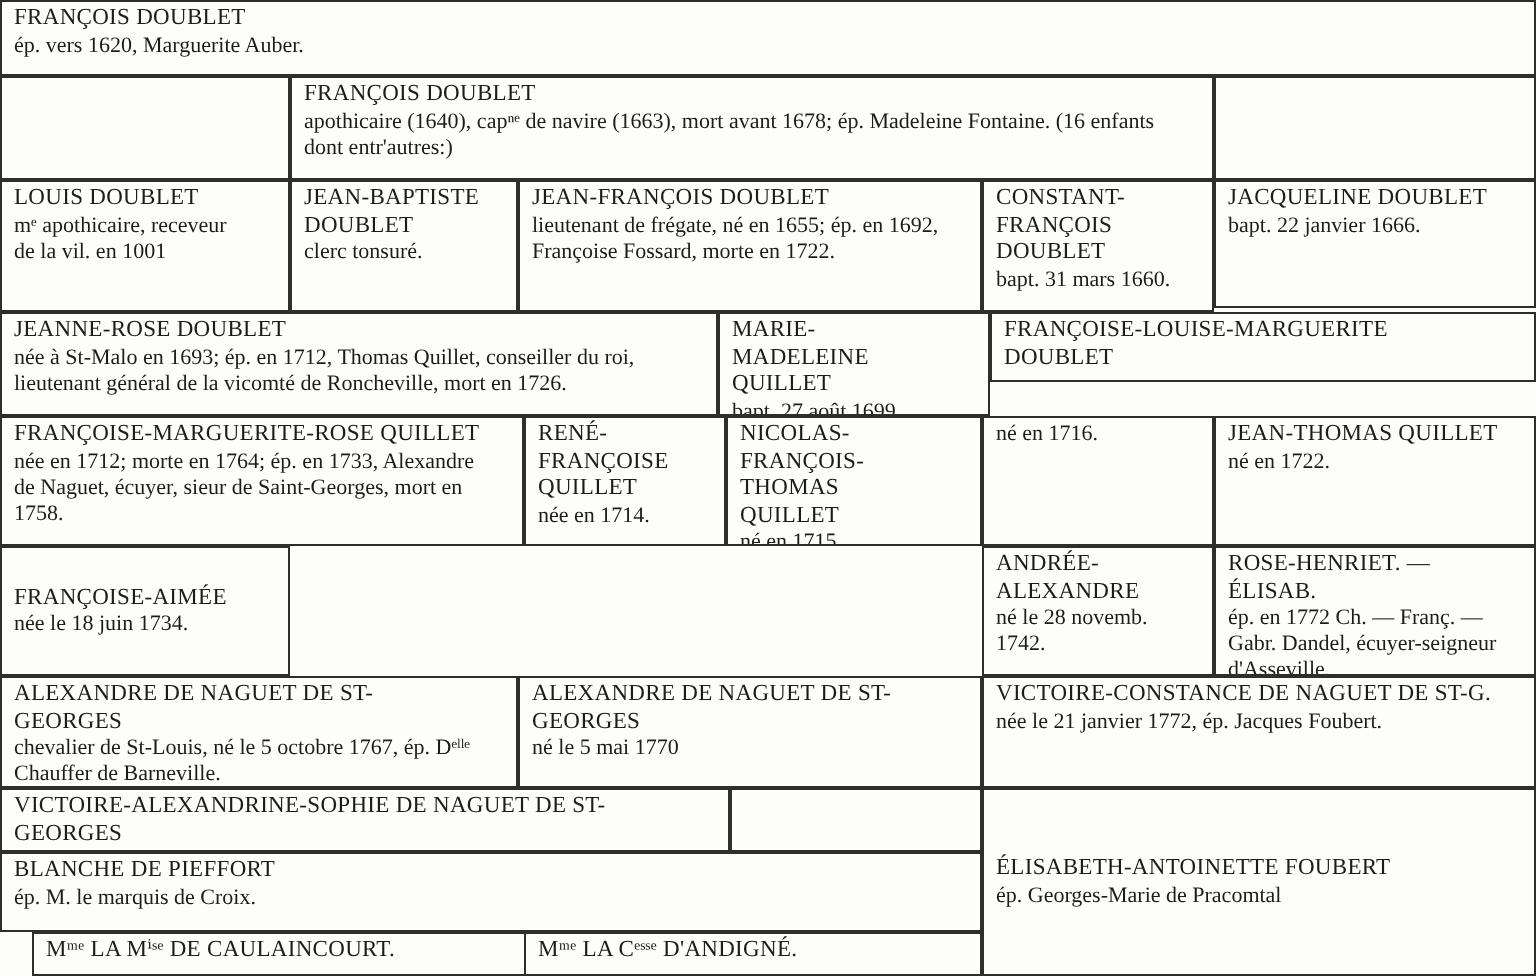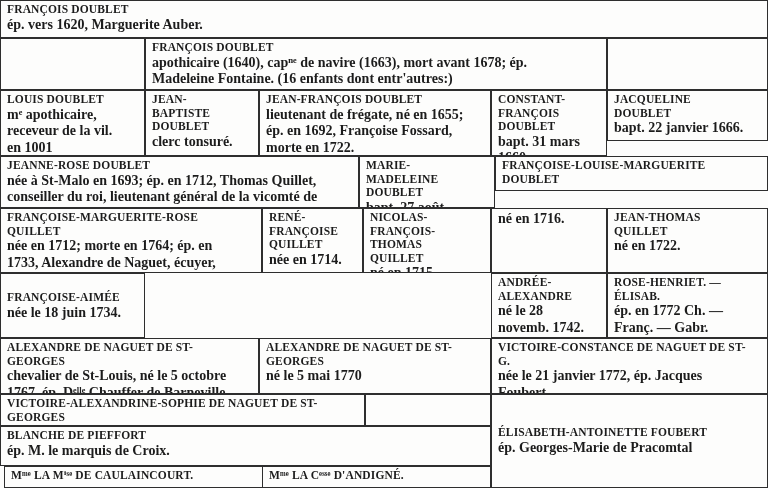--- a/index.html
+++ b/index.html
@@ -13,24 +13,23 @@
     overflow:hidden;
   }
   .cell {
     position:absolute;
     box-sizing:border-box;
     border:1px solid var(--line,#2e2e2e);
     padding:2px 18px 1px 6px;
     overflow:hidden;
     line-height:1.18;
     background:var(--bg,#fdfdfc);
-    font-weight:bold;
   }
   .cell .nm { font-size:11.5px; letter-spacing:0.15px; }
-  .cell .dt { font-size:14px; }
+  .cell .dt { font-size:11px; }
   .center-v { display:flex; flex-direction:column; justify-content:center; }
 </style>
 </head>
 <body>
 
 <div class="sheet">
 
   <div class="cell" style="left:0;top:0;width:768px;height:38px">
     <div class="nm">FRANÇOIS DOUBLET</div>
     <div class="dt">ép. vers 1620, Marguerite Auber.</div>
@@ -52,31 +51,31 @@
     <div class="dt">clerc tonsuré.</div>
   </div>
   <div class="cell" style="left:259px;top:90px;width:232px;height:66px">
     <div class="nm">JEAN-FRANÇOIS DOUBLET</div>
     <div class="dt">lieutenant de frégate, né en 1655; ép. en 1692, Françoise Fossard, morte en 1722.</div>
   </div>
   <div class="cell" style="left:491px;top:90px;width:116px;height:66px">
     <div class="nm">CONSTANT-FRANÇOIS DOUBLET</div>
     <div class="dt">bapt. 31 mars 1660.</div>
   </div>
-  <div class="cell" style="left:607px;top:90px;width:161px;height:51px">
+  <div class="cell" style="left:607px;top:90px;width:161px;height:64px">
     <div class="nm">JACQUELINE DOUBLET</div>
     <div class="dt">bapt. 22 janvier 1666.</div>
   </div>
 
   <div class="cell" style="left:0;top:156px;width:359px;height:52px">
     <div class="nm">JEANNE-ROSE DOUBLET</div>
     <div class="dt">née à St-Malo en 1693; ép. en 1712, Thomas Quillet, conseiller du roi, lieutenant général de la vicomté de Roncheville, mort en 1726.</div>
   </div>
   <div class="cell" style="left:359px;top:156px;width:136px;height:52px">
-    <div class="nm">MARIE-MADELEINE DOUBLET</div>
+    <div class="nm">MARIE-MADELEINE QUILLET</div>
     <div class="dt">bapt. 27 août 1699.</div>
   </div>
   <div class="cell" style="left:495px;top:156px;width:273px;height:35px">
     <div class="nm">FRANÇOISE-LOUISE-MARGUERITE DOUBLET</div>
   </div>
 
   <div class="cell" style="left:0;top:208px;width:262px;height:65px">
     <div class="nm">FRANÇOISE-MARGUERITE-ROSE QUILLET</div>
     <div class="dt">née en 1712; morte en 1764; ép. en 1733, Alexandre de Naguet, écuyer, sieur de Saint-Georges, mort en 1758.</div>
   </div>
@@ -130,20 +129,20 @@
   <div class="cell center-v" style="left:491px;top:394px;width:277px;height:94px">
     <div class="nm">ÉLISABETH-ANTOINETTE FOUBERT</div>
     <div class="dt">ép. Georges-Marie de Pracomtal</div>
   </div>
 
   <div class="cell" style="left:0;top:426px;width:491px;height:40px">
     <div class="nm">BLANCHE DE PIEFFORT</div>
     <div class="dt">ép. M. le marquis de Croix.</div>
   </div>
 
-  <div class="cell" style="left:4px;top:466px;width:312px;height:22px">
+  <div class="cell" style="left:16px;top:466px;width:312px;height:22px">
     <div class="nm">Mᵐᵉ LA Mⁱˢᵉ DE CAULAINCOURT.</div>
   </div>
   <div class="cell" style="left:262px;top:466px;width:229px;height:22px">
     <div class="nm">Mᵐᵉ LA Cᵉˢˢᵉ D'ANDIGNÉ.</div>
   </div>
 
 </div>
 
 </body></html>

